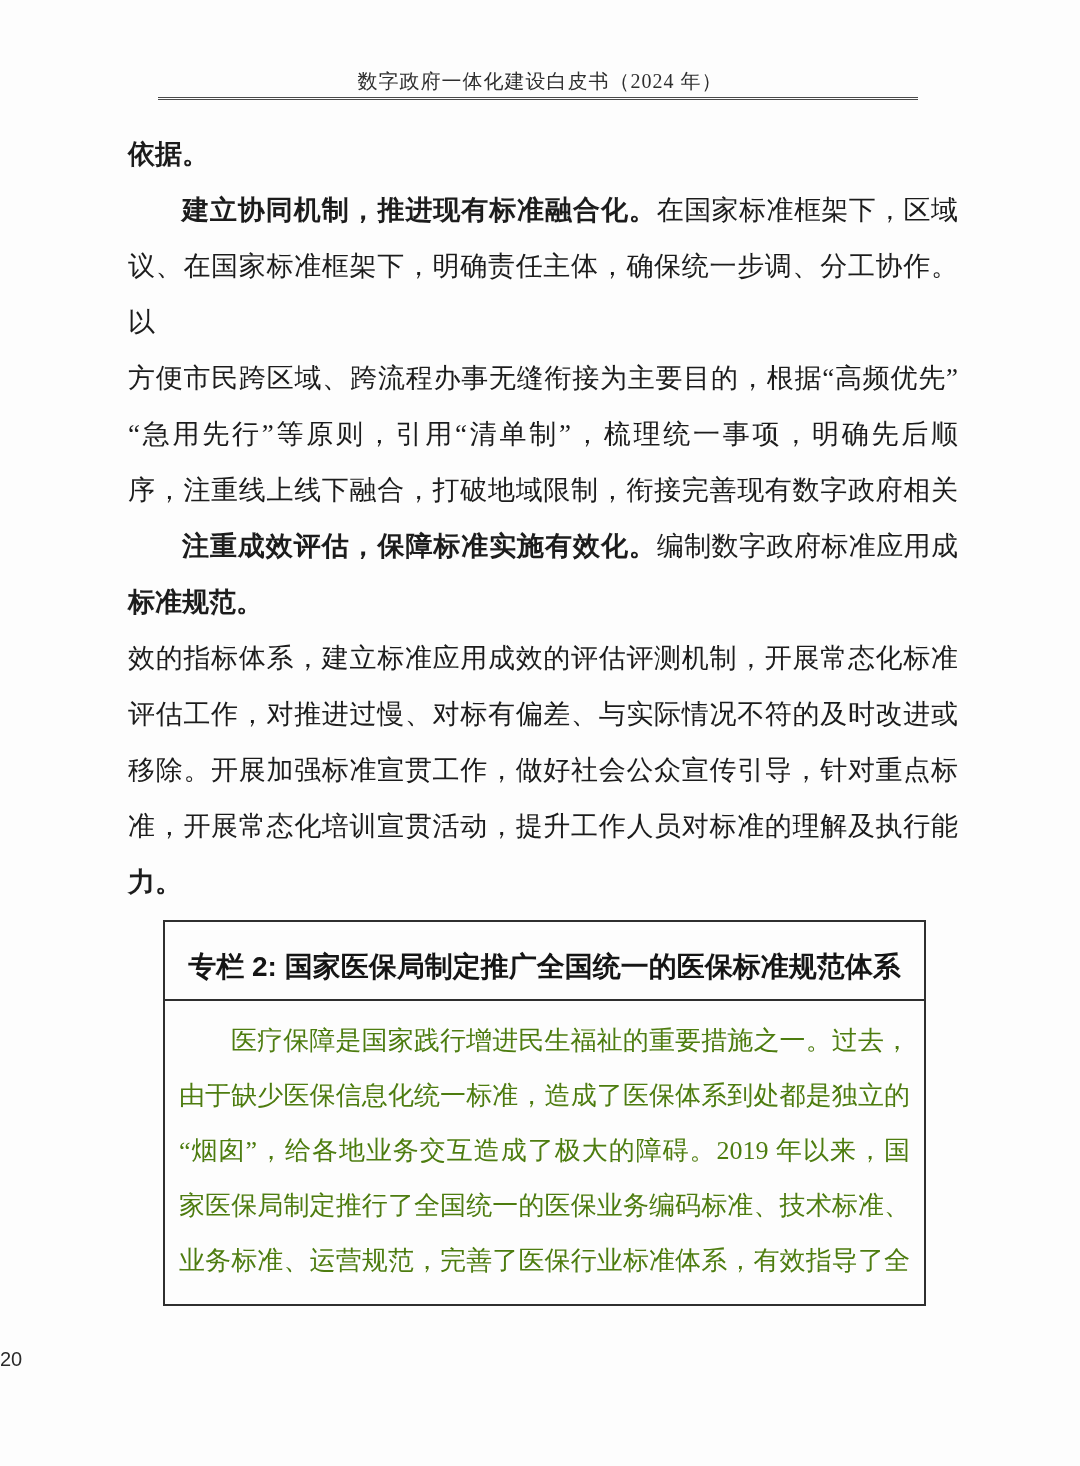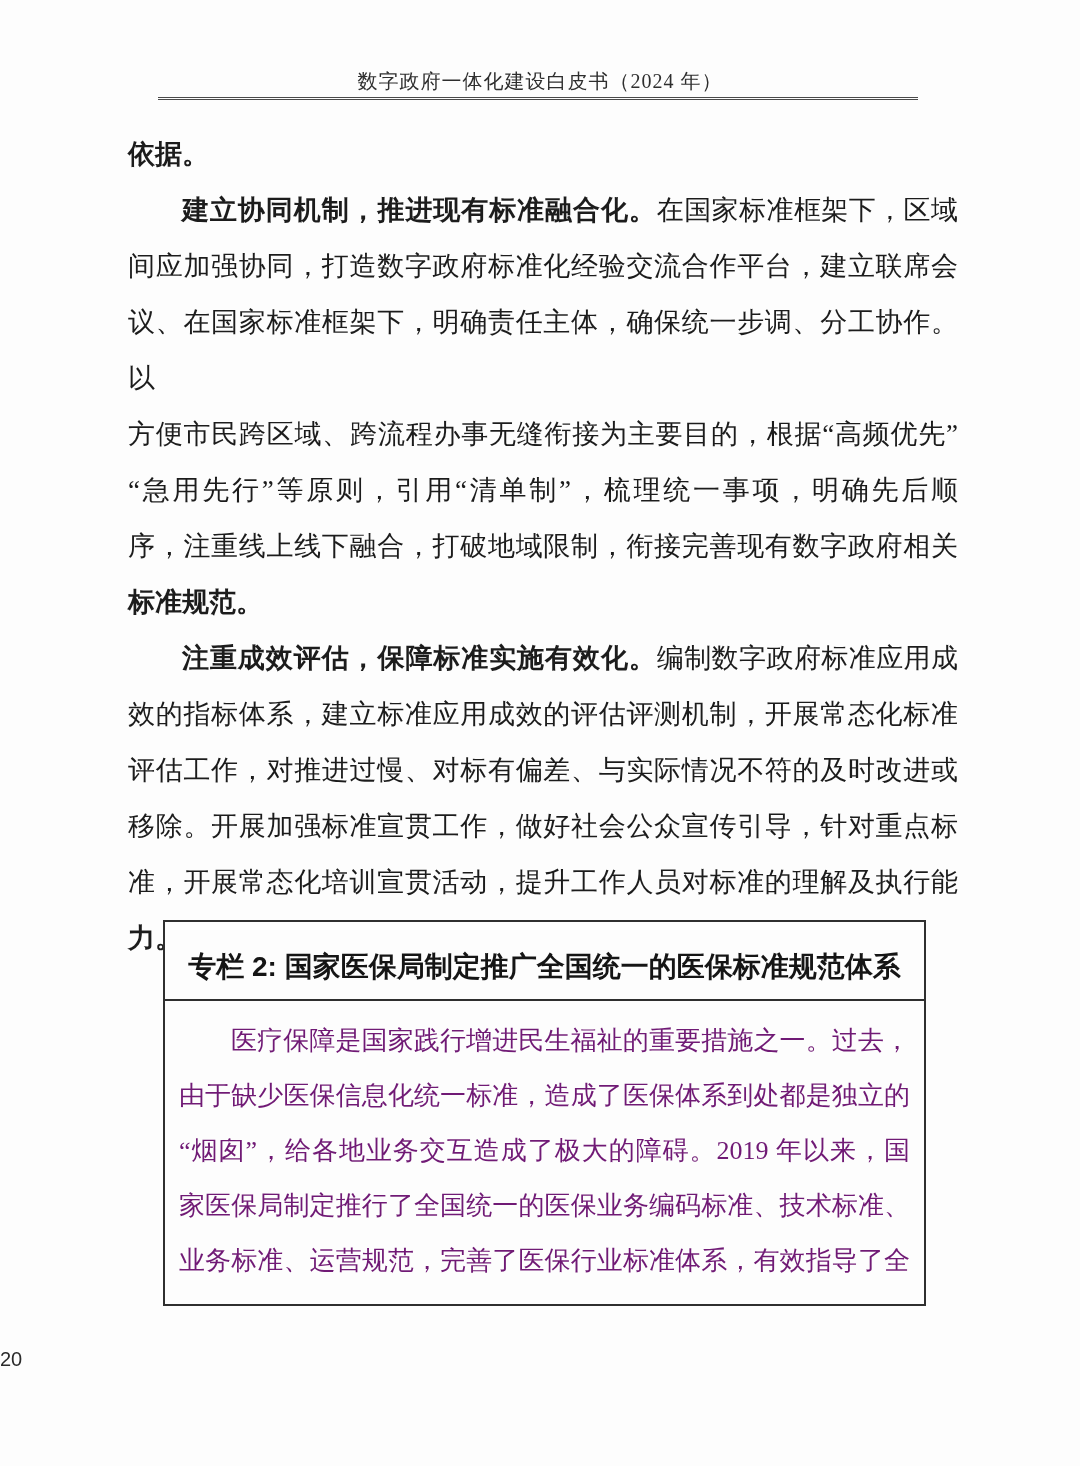--- a/index.html
+++ b/index.html
@@ -48,21 +48,21 @@
     text-align:center;
     font-family:"Liberation Sans","DejaVu Sans",sans-serif;
     font-weight:700;
     font-size:28px;
     color:#151515;
     border-bottom:2px solid #2f2f2f;
   }
   .callout-body {
     padding:12px 14px 16px 14px;
     font-size:26px; line-height:55px;
-    color:#701a75;
+    color:#4d7c0f;
     border-radius:12px;
   }
   .page-number {
     position:absolute; top:1348px; left:0; width:100%;
     text-align:left;
     font-family:"Liberation Sans","DejaVu Sans",sans-serif;
     font-size:20px;
     color:#2b2b2b;
   }
 </style>
@@ -72,28 +72,27 @@
 <div class="page">
 
   <div class="header-title">数字政府一体化建设白皮书（2024 年）</div>
   <div class="header-rule"></div>
 
   <div class="content">
 
     <div class="tline lline">依据。</div>
 
     <div class="tline jline indent"><span class="lead">建立协同机制，推进现有标准融合化。</span><span>在国家标准框架下，区域</span></div>
-    <div class="tline jline">间应加强协同，打造数字政府标准化经验交流合作平台，建立联席会</div>
     <div class="tline jline">议、在国家标准框架下，明确责任主体，确保统一步调、分工协作。以</div>
     <div class="tline jline">方便市民跨区域、跨流程办事无缝衔接为主要目的，根据“高频优先”</div>
     <div class="tline jline">“急用先行”等原则，引用“清单制”，梳理统一事项，明确先后顺</div>
     <div class="tline jline">序，注重线上线下融合，打破地域限制，衔接完善现有数字政府相关</div>
+    <div class="tline jline indent"><span class="lead">注重成效评估，保障标准实施有效化。</span><span>编制数字政府标准应用成</span></div>
+
     <div class="tline lline">标准规范。</div>
-
-    <div class="tline jline indent"><span class="lead">注重成效评估，保障标准实施有效化。</span><span>编制数字政府标准应用成</span></div>
     <div class="tline jline">效的指标体系，建立标准应用成效的评估评测机制，开展常态化标准</div>
     <div class="tline jline">评估工作，对推进过慢、对标有偏差、与实际情况不符的及时改进或</div>
     <div class="tline jline">移除。开展加强标准宣贯工作，做好社会公众宣传引导，针对重点标</div>
     <div class="tline jline">准，开展常态化培训宣贯活动，提升工作人员对标准的理解及执行能</div>
     <div class="tline lline">力。</div>
 
   </div>
 
   <div class="callout-box">
     <div class="callout-title">专栏 2: 国家医保局制定推广全国统一的医保标准规范体系</div>

